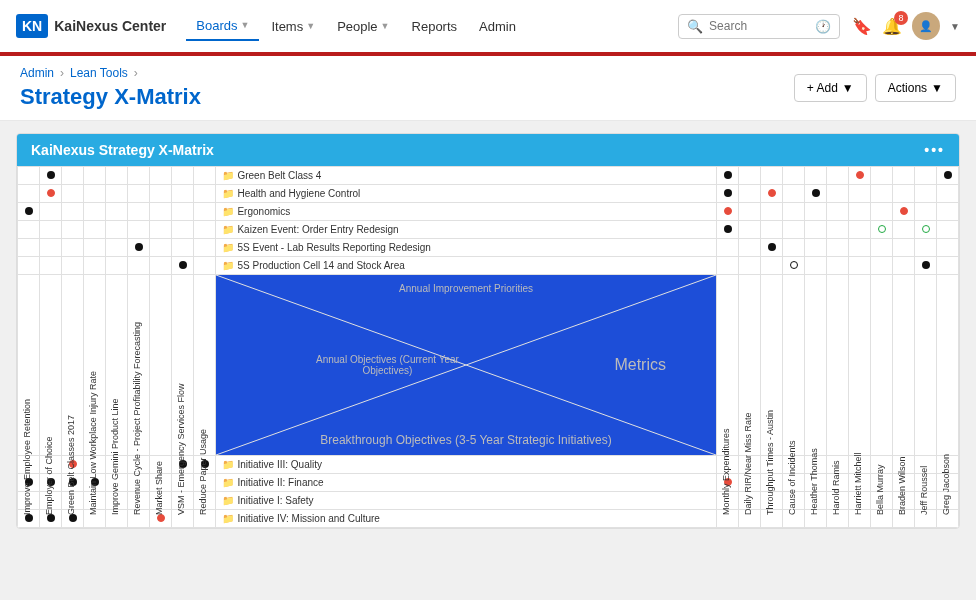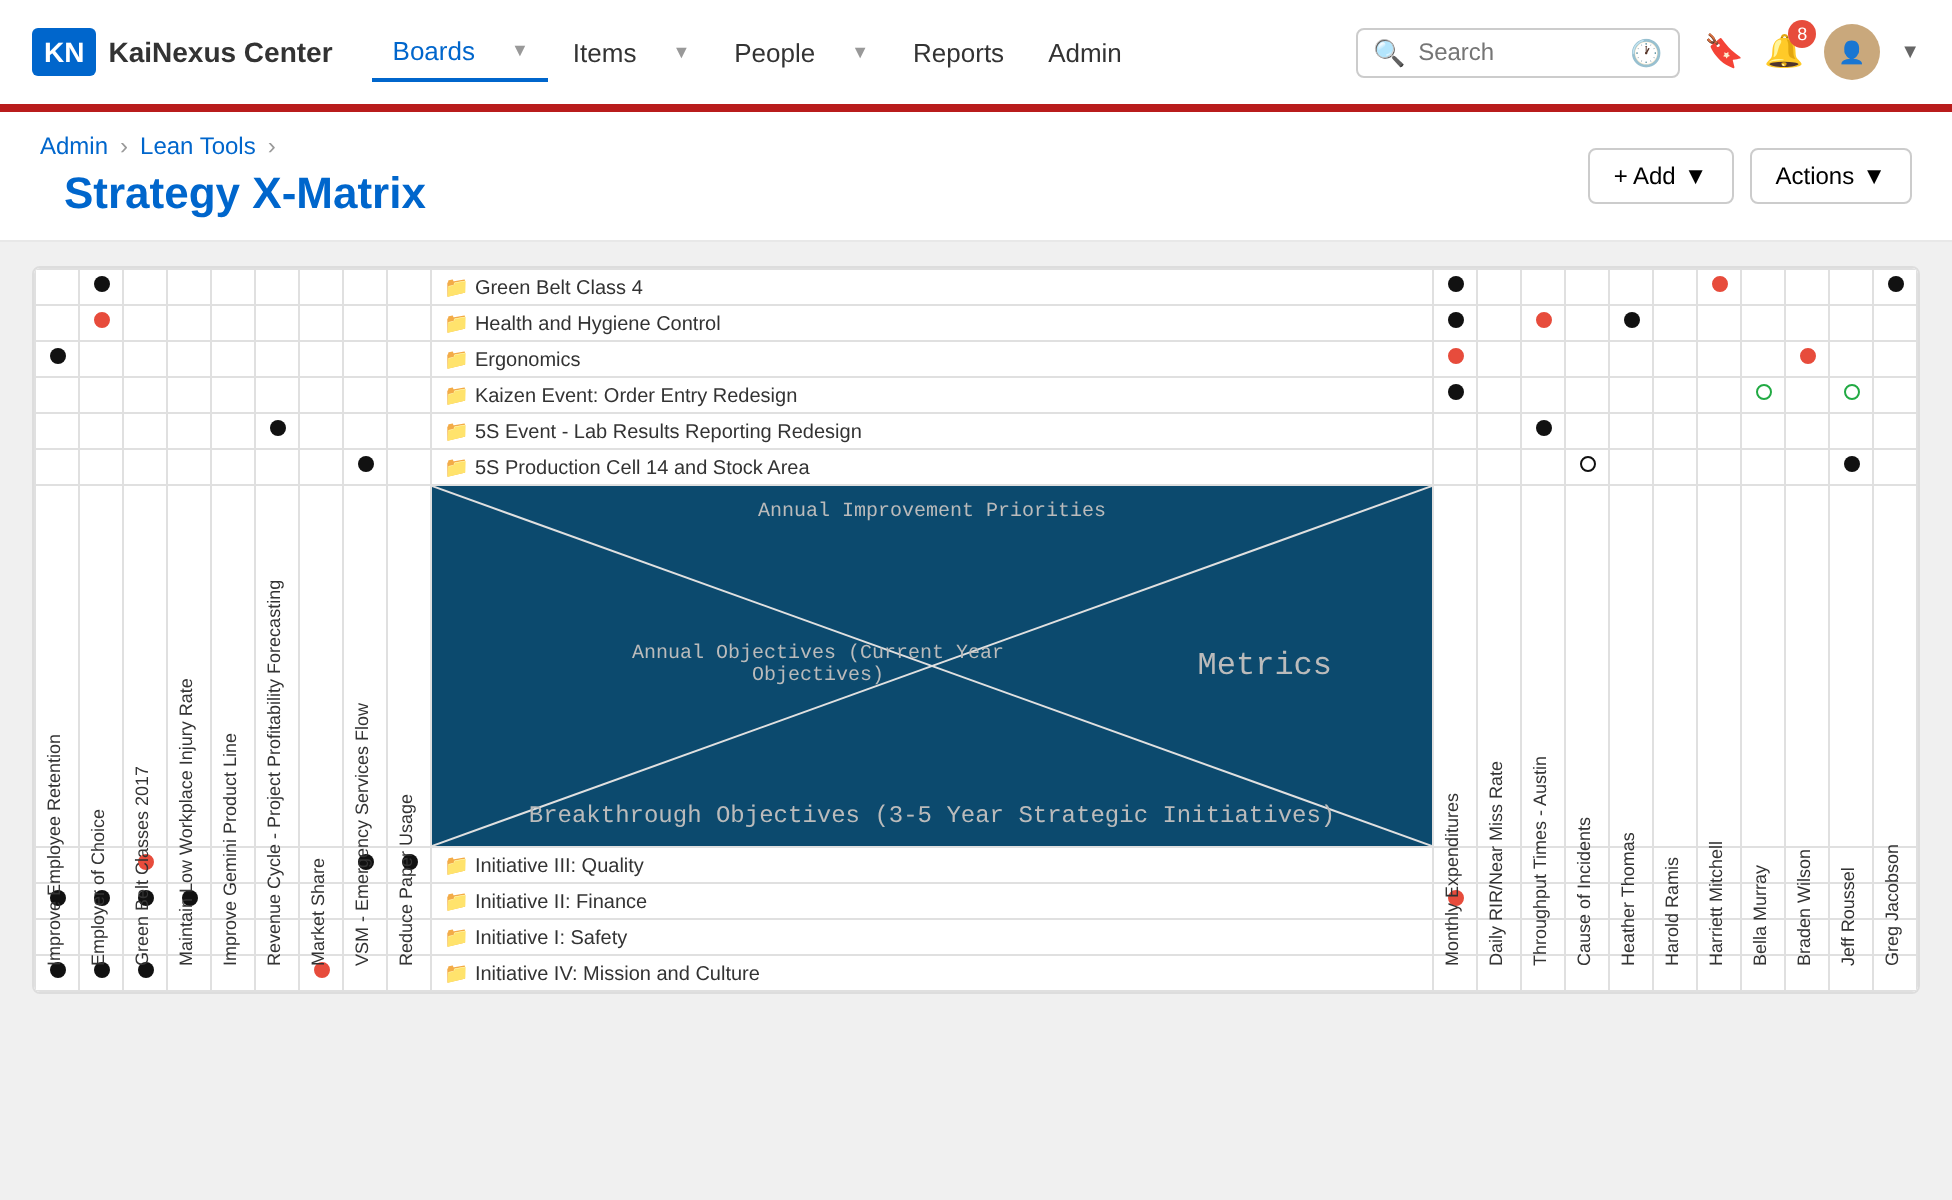--- a/index.html
+++ b/index.html
@@ -4,37 +4,37 @@
   <style>
     * { box-sizing: border-box; margin: 0; padding: 0; }
     body { font-family: -apple-system, BlinkMacSystemFont, 'Segoe UI', sans-serif; background: #f0f0f0; font-size: 13px; color: #333; }
 
     
     .topnav { background: #fff; border-bottom: 4px solid #b91c1c; height: 56px; display: flex; align-items: center; padding: 16px 16px; gap: 4px; }
     .logo-box { display: flex; align-items: center; gap: 6px; margin-right: 16px; }
     .logo-kn { background: #0066cc; color: #fff; font-weight: 700; font-size: 14px; padding: 4px 6px; border-radius: 3px; }
     .logo-text { font-weight: 600; font-size: 14px; color: #333; }
     .nav-items { display: flex; align-items: center; gap: 2px; flex: 1; }
-    .nav-item { padding: 6px 10px; border-radius: 4px; cursor: pointer; font-size: 13px; color: #333; display: flex; align-items: center; gap: 18px; }
+    .nav-item { padding: 6px 10px; border-radius: 4px; cursor: pointer; font-size: 13px; color: #333; display: flex; align-items: center; gap: 3px; }
     .nav-item.active { color: #0066cc; border-bottom: 2px solid #0066cc; border-radius: 0; }
     .nav-chevron { font-size: 9px; color: #999; }
     .create-btn { background: #22aa44; color: #fff; border: none; padding: 8px 18px; border-radius: 5px; font-size: 13px; font-weight: 600; cursor: pointer; margin: 0 12px; }
     .search-box { display: flex; align-items: center; border: 1px solid #ccc; border-radius: 4px; padding: 4px 8px; gap: 6px; min-width: 160px; }
     .search-input { border: none; outline: none; font-size: 12px; color: #999; width: 100px; }
     .nav-icons { display: flex; align-items: center; gap: 10px; margin-left: 8px; }
     .nav-icon { color: #666; font-size: 16px; cursor: pointer; position: relative; }
     .badge { position: absolute; top: -6px; right: -6px; background: #e74c3c; color: #fff; font-size: 9px; border-radius: 50%; width: 14px; height: 14px; display: flex; align-items: center; justify-content: center; }
     .avatar { width: 28px; height: 28px; border-radius: 50%; background: #c9a87c; overflow: hidden; display: flex; align-items: center; justify-content: center; color: #fff; font-size: 11px; }
 
     
     .breadcrumb-bar { background: #fff; padding: 10px 20px; display: flex; align-items: center; justify-content: space-between; border-bottom: 1px solid #e8e8e8; }
     .breadcrumb { display: flex; align-items: center; gap: 6px; font-size: 12px; color: #666; }
     .breadcrumb a { color: #0066cc; text-decoration: none; }
     .breadcrumb-sep { color: #999; }
-    .page-title { font-size: 22px; font-weight: 600; color: #0066cc; margin-left: 12px; }
+    .page-title { font-size: 22px; font-weight: 600; color: #0066cc; }
     .action-btns { display: flex; gap: 8px; }
     .btn-outline { border: 1px solid #ccc; background: #fff; padding: 6px 12px; border-radius: 4px; cursor: pointer; font-size: 12px; display: flex; align-items: center; gap: 4px; }
 
     
     .main { padding: 12px 16px; }
     .matrix-card { border: 1px solid #ddd; border-radius: 4px; overflow: hidden; }
     .matrix-header { background: #29abe2; color: #fff; padding: 8px 14px; display: flex; justify-content: space-between; align-items: center; font-size: 14px; font-weight: 600; }
     .matrix-dots { color: #fff; letter-spacing: 2px; cursor: pointer; }
 
     
@@ -118,20 +118,24 @@
     </button>
     <button class="btn-outline">
       <span>Actions</span>
       <span>▼</span>
     </button>
   </div>
 </div>
 
 <div class="main">
   <div class="matrix-card">
+    <div class="matrix-header">
+      <span>KaiNexus Strategy X-Matrix</span>
+      <span class="matrix-dots">•••</span>
+    </div>
 
     <div class="matrix-table-wrapper">
       <table class="matrix-table">
 
         <tbody>
 
           <tr>
             <td class="cell-dot"></td>
               <td class="cell-dot"><span class="dot-black"></span></td>
               <td class="cell-dot"></td>
@@ -298,21 +302,21 @@
             <td class="rotated-cell" style="width:22px;position:relative;overflow:visible;">
               <span class="rotated-text">Market Share</span>
             </td>
             <td class="rotated-cell" style="width:22px;position:relative;overflow:visible;">
               <span class="rotated-text">VSM - Emergency Services Flow</span>
             </td>
             <td class="rotated-cell" style="width:22px;position:relative;overflow:visible;">
               <span class="rotated-text">Reduce Paper Usage</span>
             </td>
 
-            <td colspan="1" rowspan="1" style="vertical-align:middle;padding:0;position:relative;min-width:340px;background:#0c4a6e;font-family:Liberation Mono, monospace;">
+            <td colspan="1" rowspan="1" style="vertical-align:middle;padding:0;position:relative;min-width:340px;background:#1d4ed8;">
               <div style="position:relative;width:100%;height:180px;overflow:hidden;">
 
                 <svg style="position:absolute;top:0;left:0;width:100%;height:100%;">
 
                   <line x1="0" y1="0" x2="100%" y2="100%" stroke="#e0e0e0" stroke-width="1"></line>
                   <line x1="100%" y1="0" x2="0" y2="100%" stroke="#e0e0e0" stroke-width="1"></line>
                 </svg>
                 <div style="position:absolute;top:8px;left:50%;transform:translateX(-50%);color:#bbb;font-size:10px;text-align:center;white-space:nowrap;">Annual Improvement Priorities</div>
                 <div style="position:absolute;top:50%;left:20%;transform:translateY(-50%);color:#bbb;font-size:10px;text-align:center;">Annual Objectives (Current Year<br>Objectives)</div>
                 <div style="position:absolute;top:50%;right:10%;transform:translateY(-50%);color:#bbb;font-size:16px;">Metrics</div>

